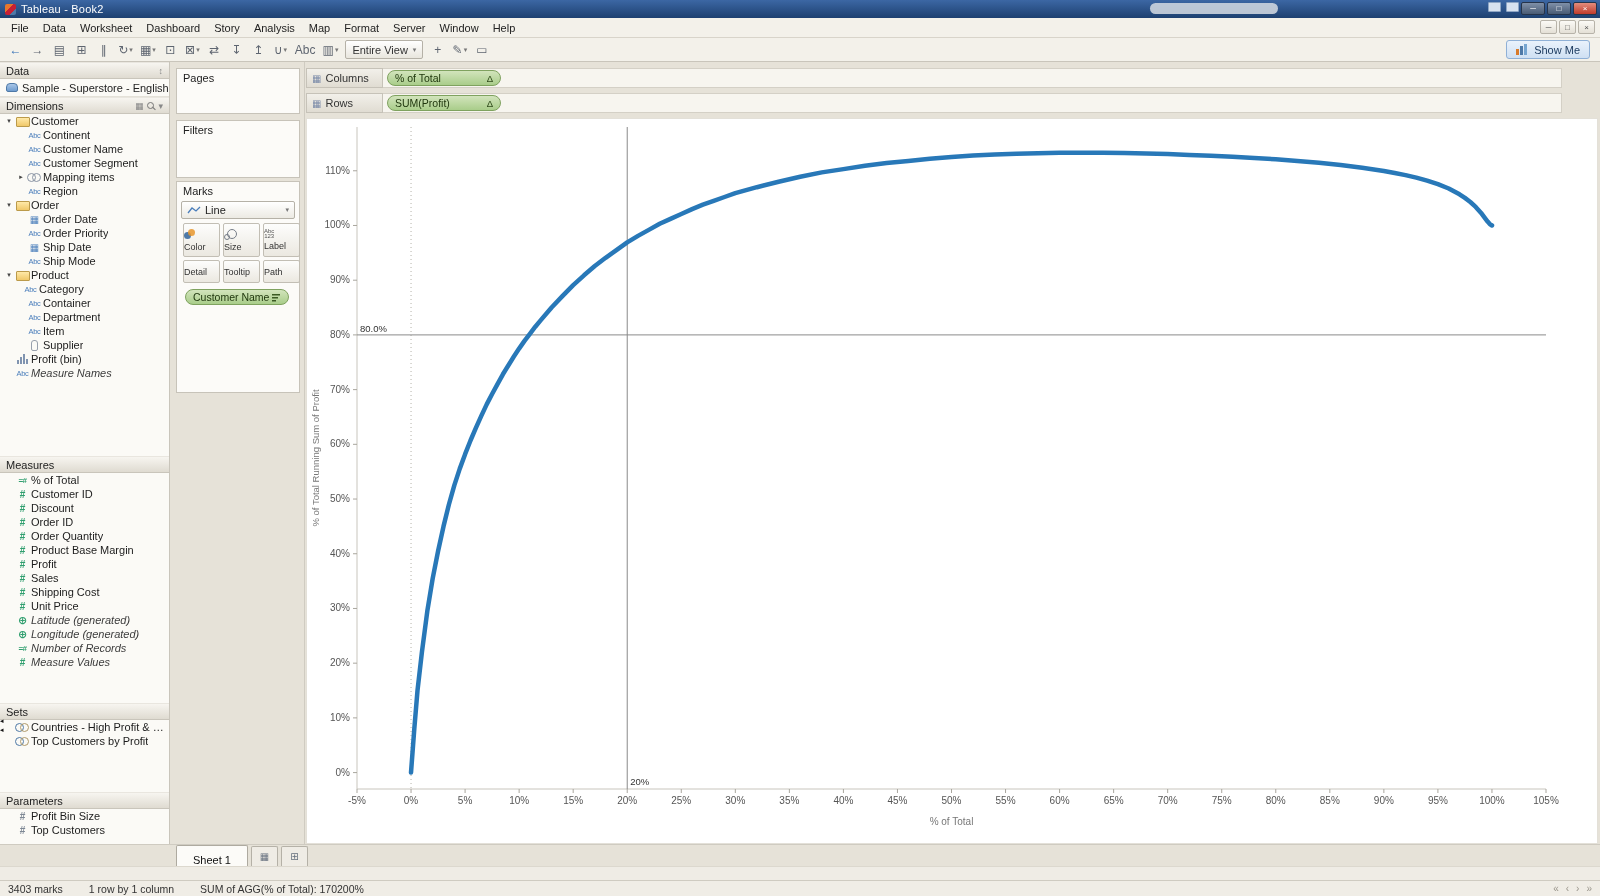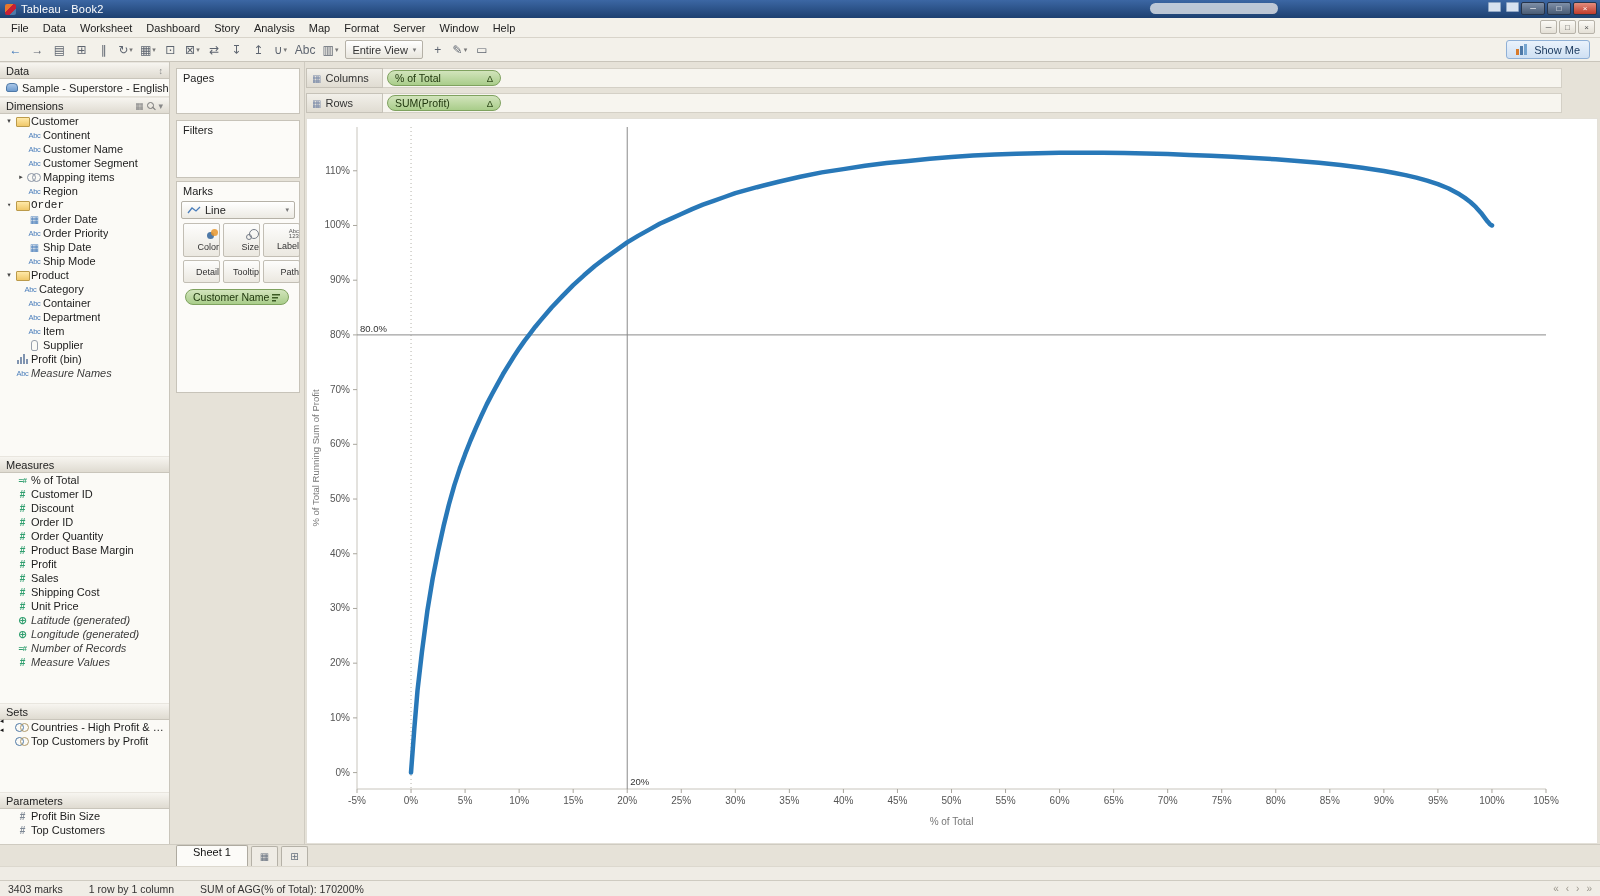--- a/index.html
+++ b/index.html
@@ -87,21 +87,21 @@
   .card{position:absolute;left:5px;width:124px;background:#fcfbf8;border:1px solid #c7c3b9}
   .card-title{padding:3px 6px 1px;color:#222}
   #card-pages{top:6px;height:46px}
   #card-filters{top:58px;height:58px}
   #card-marks{top:119px;height:212px}
   .mark-dd{margin:3px 4px 2px;height:18px;border:1px solid #b5b1a7;background:linear-gradient(#fff,#eceae3);
     border-radius:2px;display:flex;align-items:center;gap:4px;padding:0 5px;color:#222}
   .mark-dd .caret{margin-left:auto}
   .marks-grid{display:grid;grid-template-columns:repeat(3,37px);gap:3px;margin:4px 6px}
   .mbtn{border:1px solid #c2beb4;background:linear-gradient(#fdfdfc,#ebe8e0);border-radius:2px;
-    display:flex;flex-direction:column;align-items:flex-end;justify-content:center;height:34px;font-size:9px;color:#333;gap:2px}
+    display:flex;flex-direction:column;align-items:flex-start;justify-content:center;height:34px;font-size:9px;color:#333;gap:2px}
   .mbtn.small{height:23px}
   .mic{display:inline-flex;align-items:center;justify-content:center}
   .mic-color{width:12px;height:11px;position:relative}
   .mic-color::before{content:"";position:absolute;left:0;top:3px;width:7px;height:7px;border-radius:50%;background:#4e79a7}
   .mic-color::after{content:"";position:absolute;left:4px;top:0;width:7px;height:7px;border-radius:50%;background:#e8962d;opacity:.85}
   .mic-size{width:13px;height:11px;position:relative}
   .mic-size::before{content:"";position:absolute;left:0;bottom:0;width:4px;height:4px;border:1px solid #767d88;border-radius:50%}
   .mic-size::after{content:"";position:absolute;right:0;top:0;width:8px;height:8px;border:1px solid #767d88;border-radius:50%}
   .mic-label{font-size:6px;line-height:5px;color:#555;flex-direction:column}
   .mic-label::before{content:"Abc"}.mic-label::after{content:"123"}
@@ -125,21 +125,21 @@
   #shelf-rows{top:31px}
   .shelf-label{width:77px;height:20px;background:linear-gradient(#f2f0ea,#e0dcd2);border:1px solid #c6c2b8;
     display:flex;align-items:center;gap:4px;padding:0 5px;color:#333}
   .shelf-grid-ic{color:#7a8aa8;font-size:10px}
   .shelf-body{flex:1;height:20px;background:#f7f5ef;border:1px solid #d4d0c6;border-left:none;display:flex;align-items:center;padding-left:4px}
   .view-white{position:absolute;left:1px;top:56px;right:2px;bottom:0;background:#fff;border:1px solid #e3e0d8}
   #chart{position:absolute;left:0;top:0}
 
   
   .tabstrip{position:absolute;left:0;top:844px;width:1600px;height:22px;background:#e6e2d8;border-top:1px solid #cfcbc1;display:flex;align-items:flex-end;padding-left:176px}
-  .sheet-tab{display:inline-flex;align-items:flex-start;height:21px;padding:0 16px;background:#fcfbf8;
+  .sheet-tab{display:inline-flex;align-items:flex-end;height:21px;padding:0 16px;background:#fcfbf8;
     border:1px solid #aeaaa0;border-bottom:none;border-radius:2px 2px 0 0;color:#111}
   .tab-btn{width:27px;height:20px;border:1px solid #b5b1a7;border-bottom:none;margin-left:3px;
     display:inline-flex;align-items:center;justify-content:center;color:#66707e;background:#efece5;border-radius:2px 2px 0 0;font-size:10px}
   .hscroll{position:absolute;left:0;top:866px;width:1600px;height:14px;background:#efece5;border-top:1px solid #dcd8ce}
   .statusbar{position:absolute;left:0;top:880px;width:1600px;height:16px;background:#f0ede6;border-top:1px solid #cfcbc1;
     display:flex;align-items:center;font-size:10.5px;color:#333;padding:4px 8px}
   .sb-item{margin-right:26px}
   .sb-nav{margin-left:auto;color:#9a968c;display:flex;gap:7px;font-size:10px}
 
   .collapse-arrows{position:absolute;left:0px;top:716px;z-index:6;display:flex;flex-direction:column;font-size:7px;line-height:9px;color:#111}
@@ -299,21 +299,21 @@
           <div class="frow" style="padding-left: 16px;">
             <span class="exp">▸</span>
             <span class="ic ic-group"></span>
             <span class="flabel">Mapping items</span>
           </div>
           <div class="frow" style="padding-left: 16px;">
             <span class="exp"></span>
             <span class="ic ic-abc"></span>
             <span class="flabel">Region</span>
           </div>
-          <div class="frow" style="padding-left: 4px; font-family: Liberation Mono, monospace;">
+          <div class="frow" style="padding-left: 4px;">
             <span class="exp">▾</span>
             <span class="ic ic-folder"></span>
             <span class="flabel">Order</span>
           </div>
           <div class="frow" style="padding-left: 16px;">
             <span class="exp"></span>
             <span class="ic ic-date"></span>
             <span class="flabel">Order Date</span>
           </div>
           <div class="frow" style="padding-left: 16px;">

